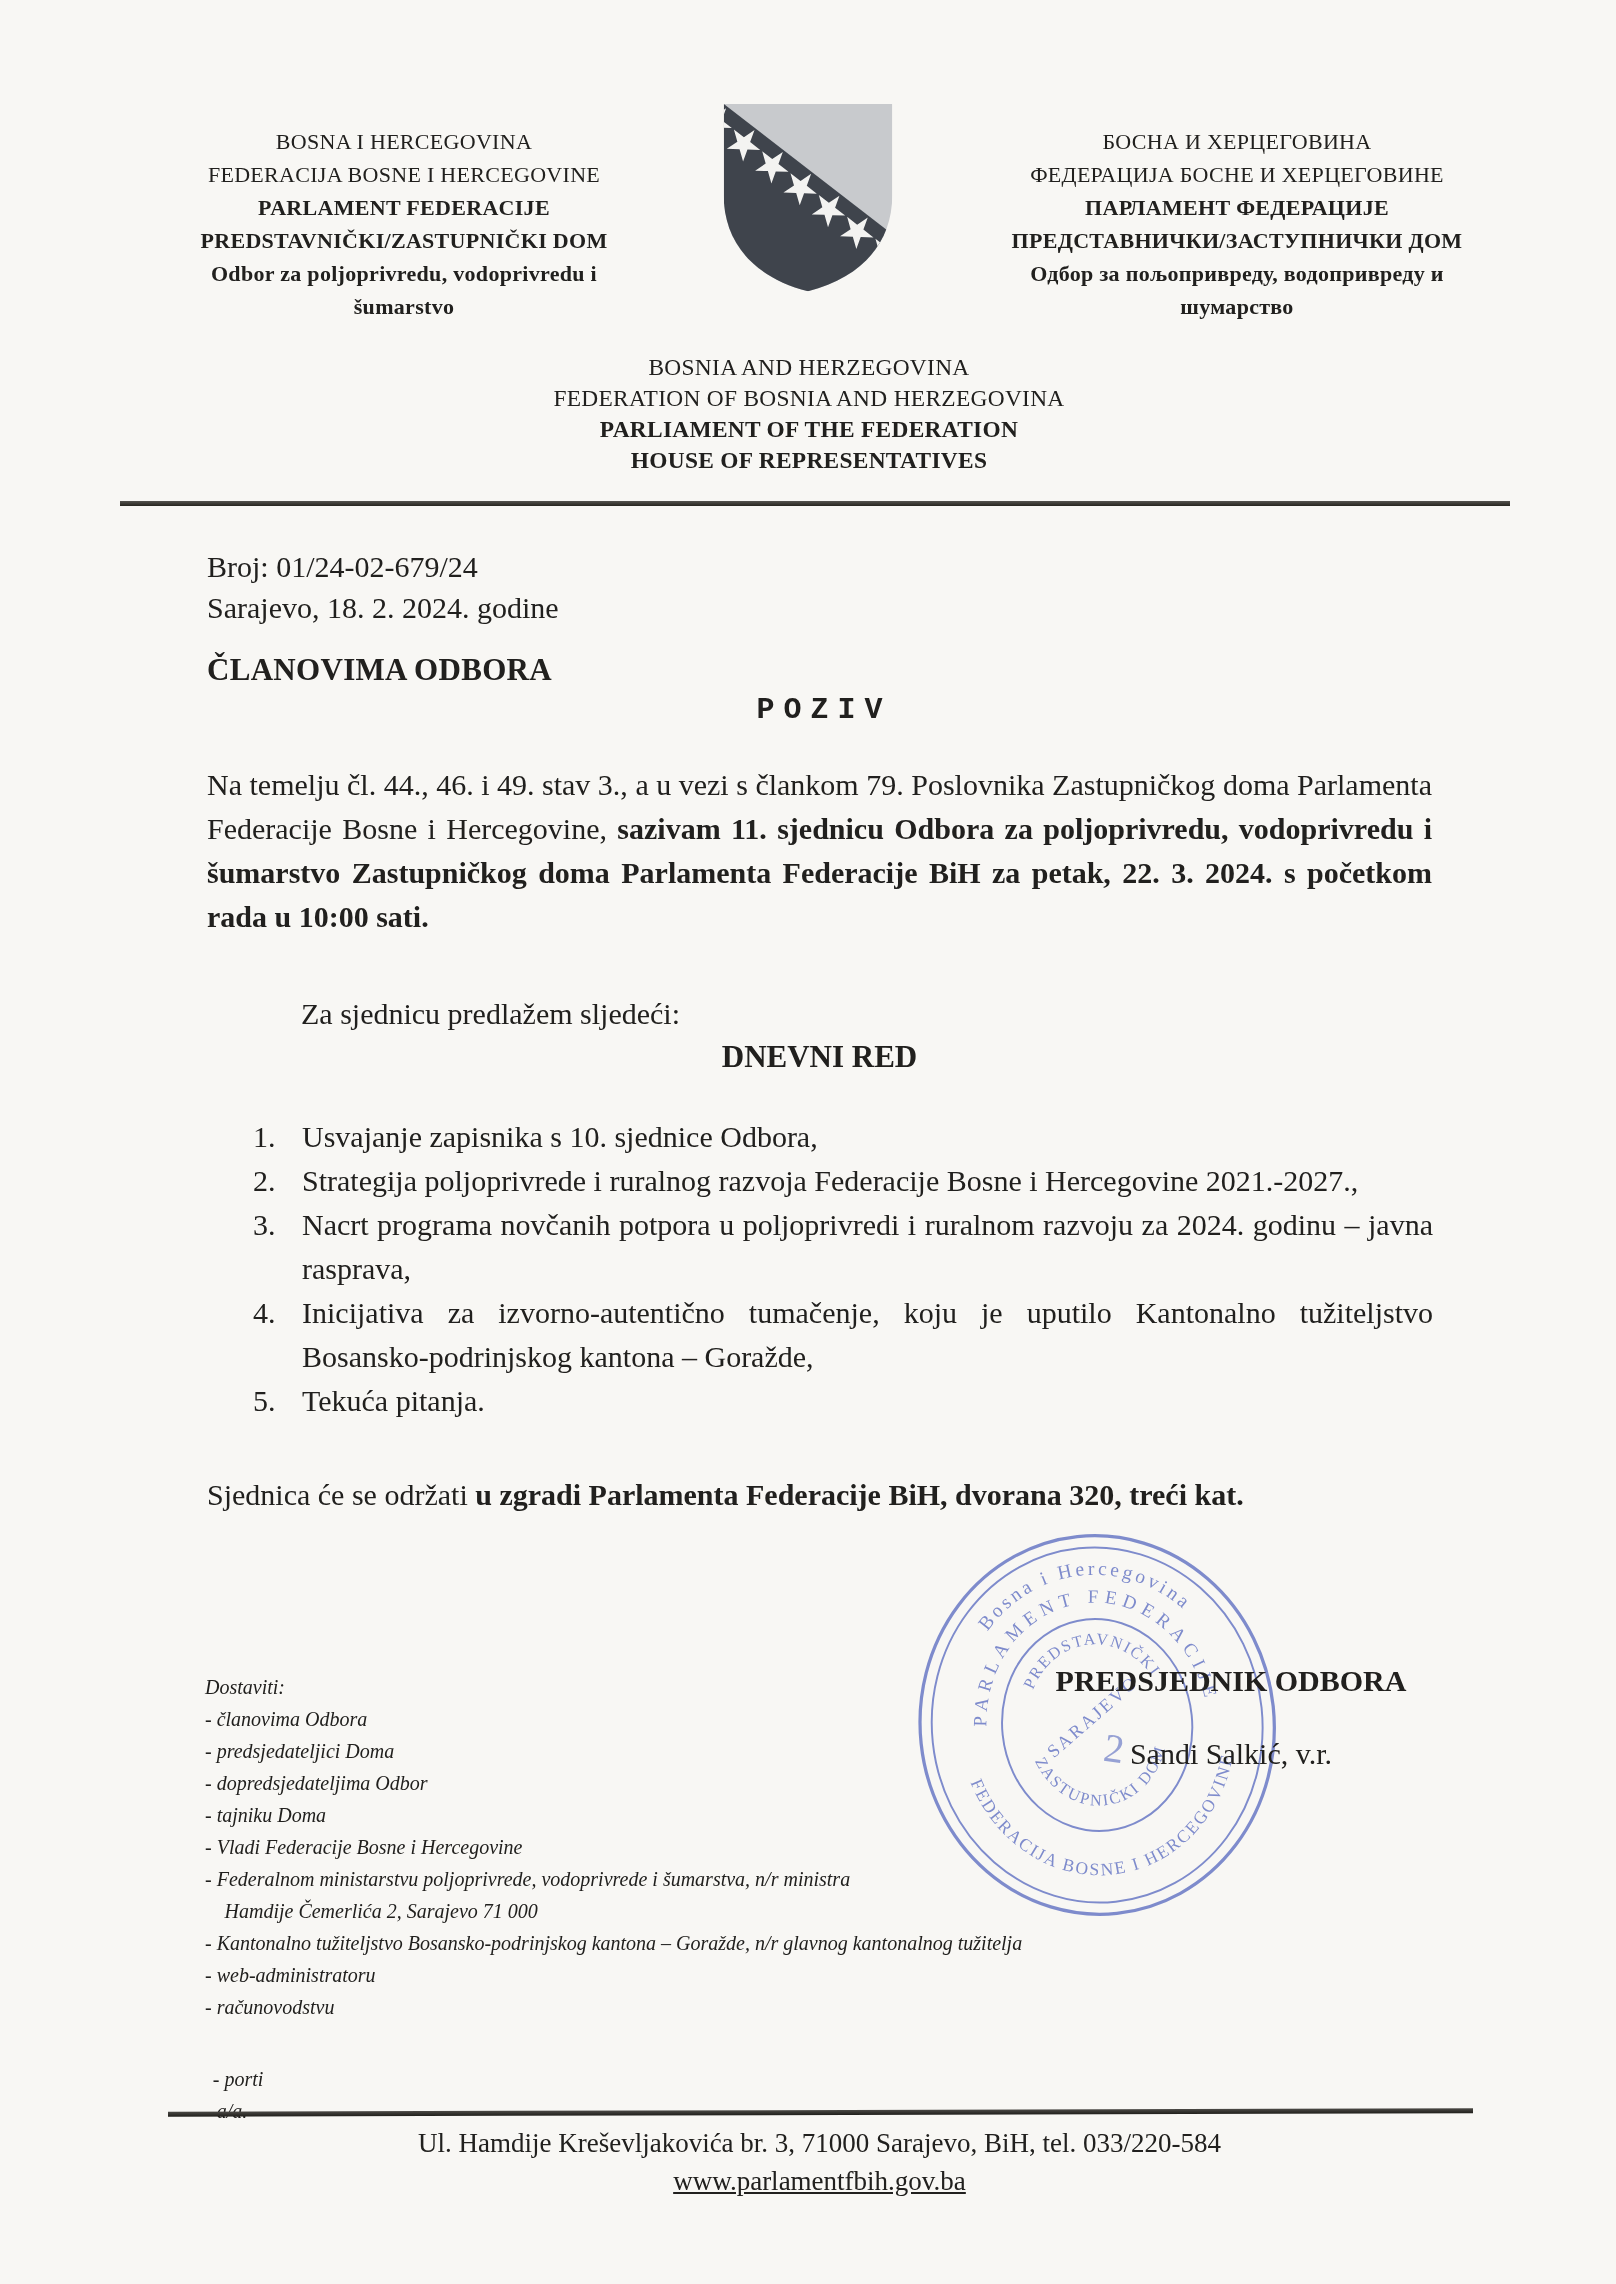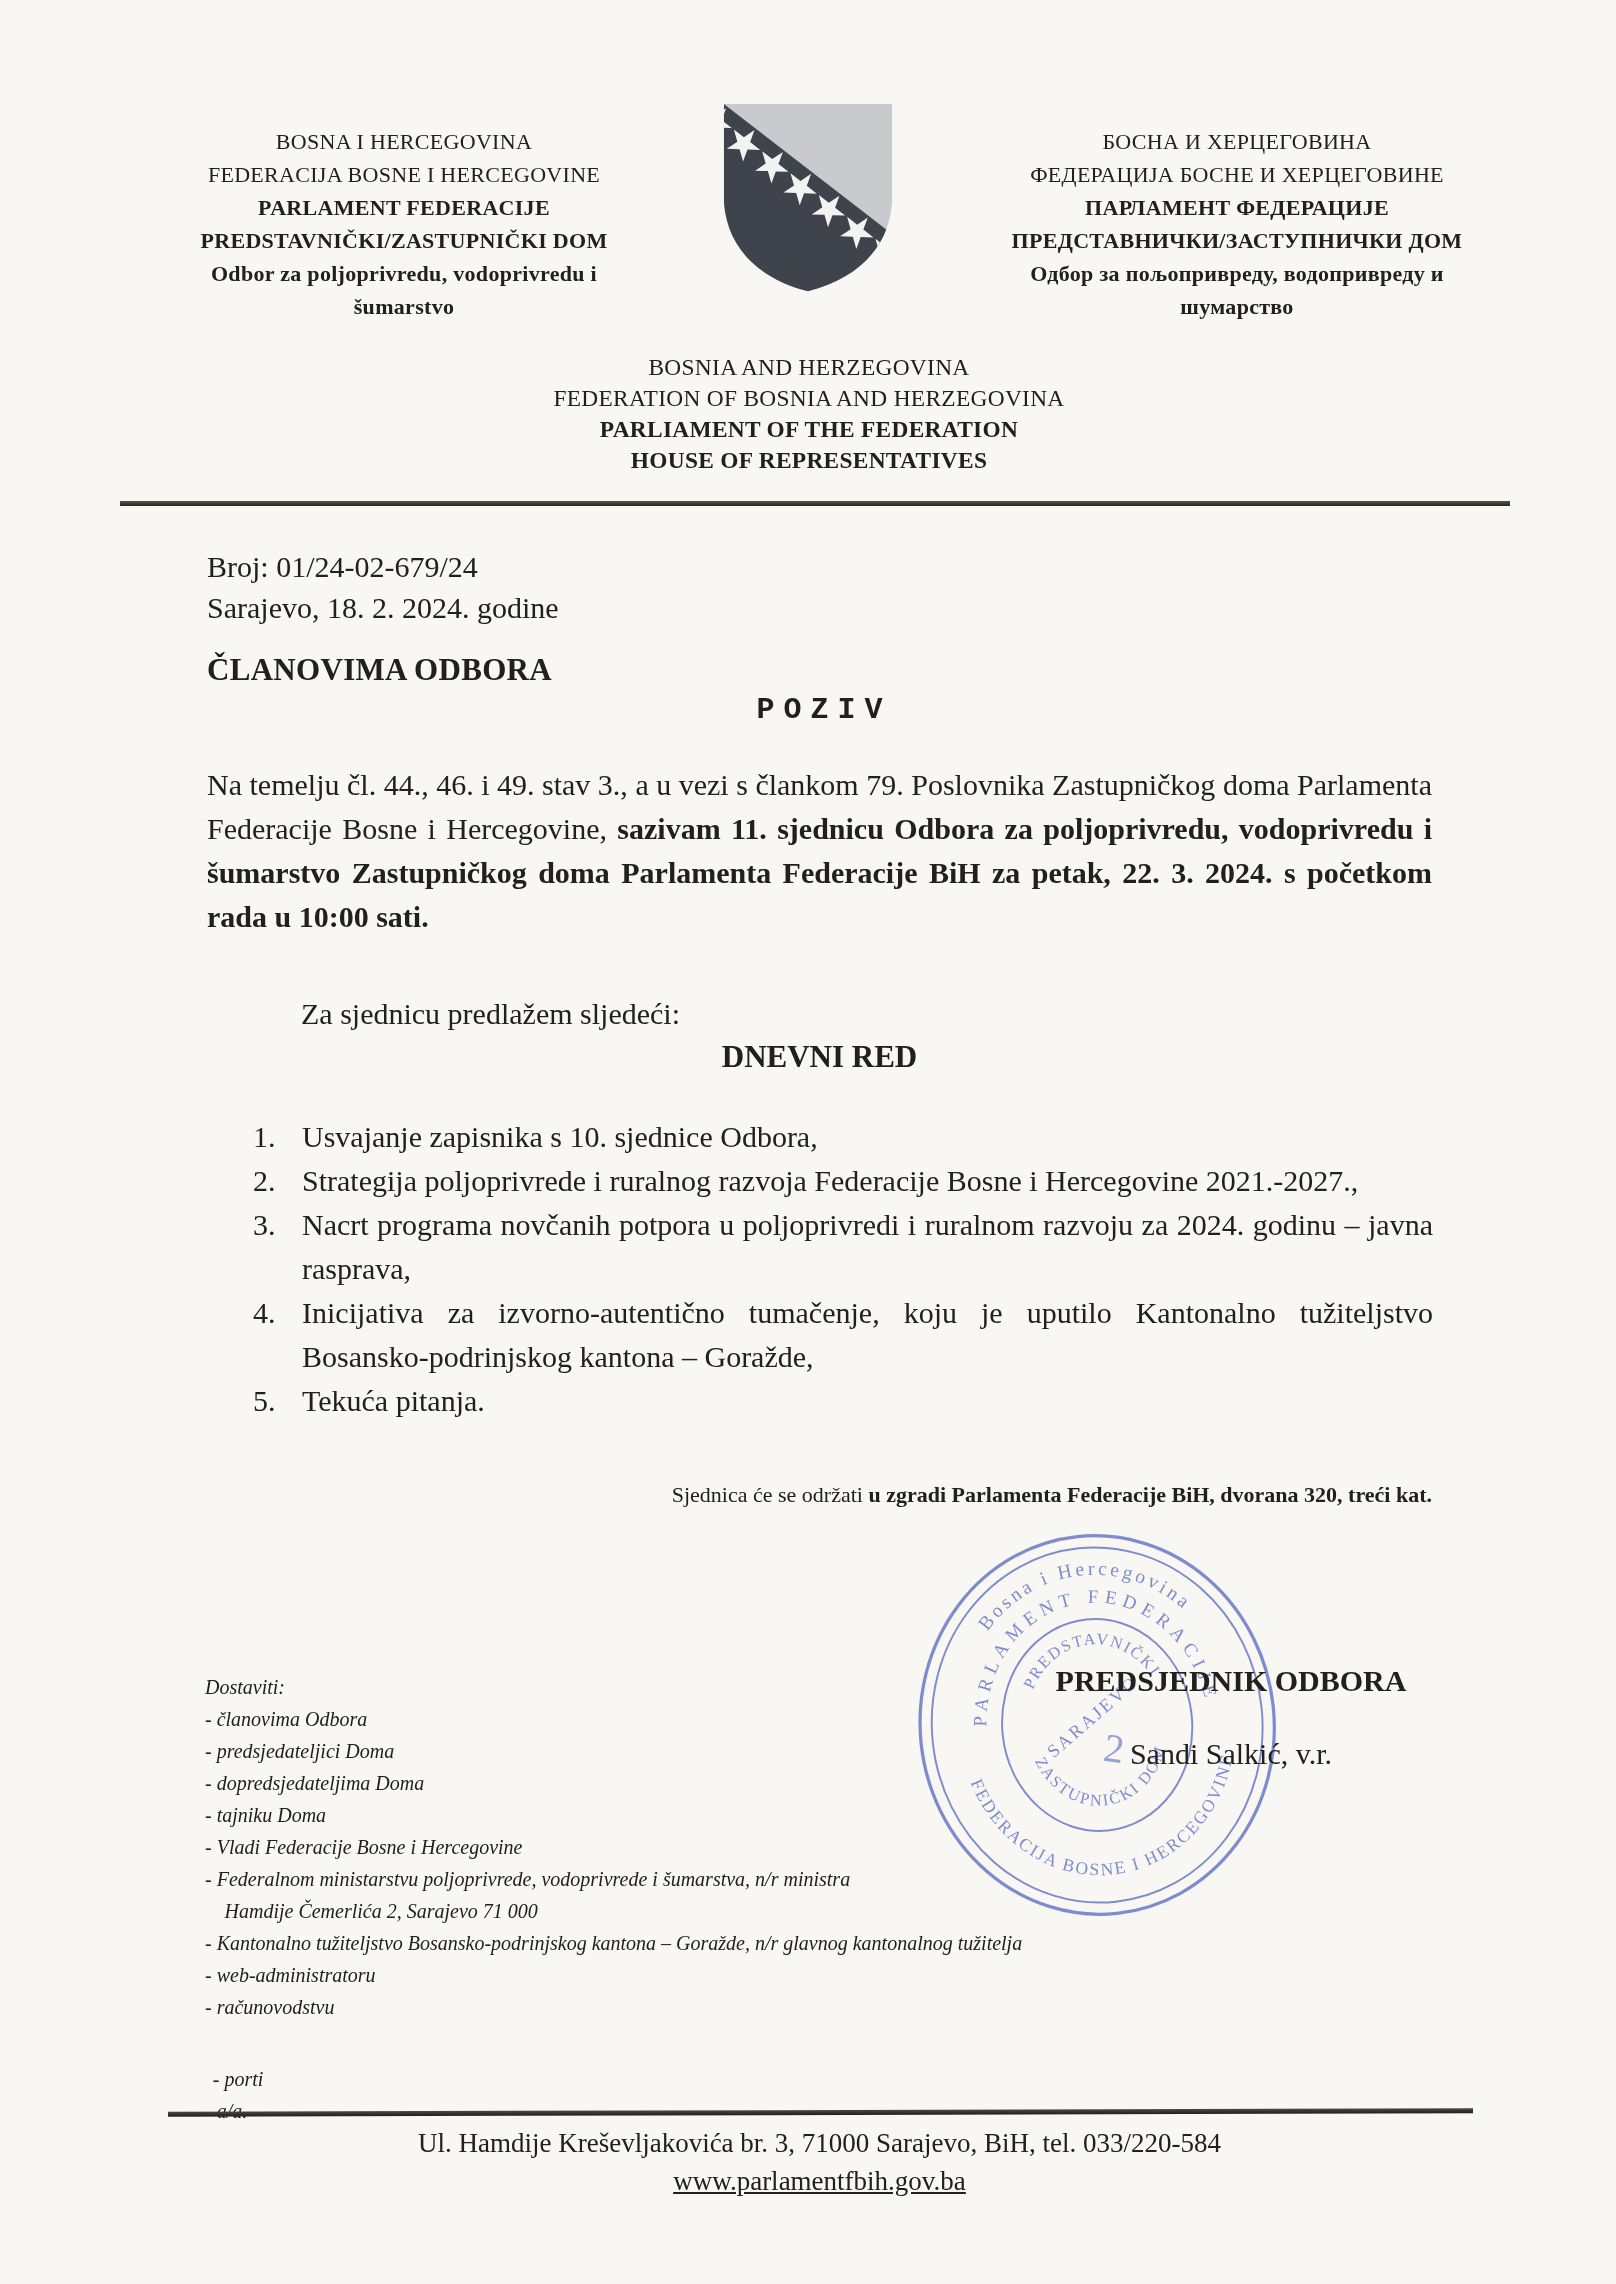--- a/index.html
+++ b/index.html
@@ -44,21 +44,21 @@
   }
   .predlazem{position:absolute;left:301px;top:997px;font-size:30px;}
   .dnevni{
     position:absolute;left:207px;top:1039px;width:1225px;
     text-align:center;font-size:31px;font-weight:bold;
   }
   .agenda{position:absolute;left:253px;top:1115px;width:1180px;font-size:30px;line-height:44px;}
   .agenda-item{position:relative;padding-left:49px;}
   .agenda-item .num{position:absolute;left:0;top:0;}
   .agenda-item .txt{text-align:justify;}
-  .sjednica{position:absolute;left:207px;top:1473px;width:1225px;font-size:22px;line-height:44px;text-align:right;}
+  .sjednica{position:absolute;left:207px;top:1473px;width:1225px;font-size:30px;line-height:44px;}
   
   .stamp{
     position:absolute;left:913px;top:1529px;width:369px;height:392px;
     opacity:.88;filter:blur(0.4px);
   }
   .stamp text{font-family:"Liberation Serif","DejaVu Serif",serif;}
   .sig{position:absolute;left:1016px;top:1664px;width:430px;text-align:center;font-size:30px;line-height:33px;}
   .sig .name{margin-top:40px;}
   
   .dostaviti{position:absolute;left:205px;top:1671px;font-size:20px;line-height:32px;font-style:italic;}
@@ -201,21 +201,21 @@
 
   <div class="sig">
     <div class="role b">PREDSJEDNIK ODBORA</div>
     <div class="name">Sandi Salkić, v.r.</div>
   </div>
 
   <div class="dostaviti">
     <div>Dostaviti:</div>
     <div>- članovima Odbora</div>
     <div>- predsjedateljici Doma</div>
-    <div>- dopredsjedateljima Doma</div>
+    <div>- dopredsjedateljima Odbor</div>
     <div>- tajniku Doma</div>
     <div>- Vladi Federacije Bosne i Hercegovine</div>
     <div>- Federalnom ministarstvu poljoprivrede, vodoprivrede i šumarstva, n/r ministra</div>
     <div class="indent">Hamdije Čemerlića 2, Sarajevo 71 000</div>
     <div>- Kantonalno tužiteljstvo Bosansko-podrinjskog kantona – Goražde, n/r glavnog kantonalnog tužitelja</div>
     <div>- web-administratoru</div>
     <div>- računovodstvu</div>
     <div class="indent-sm">- porti</div>
     <div>- a/a.</div>
   </div>

